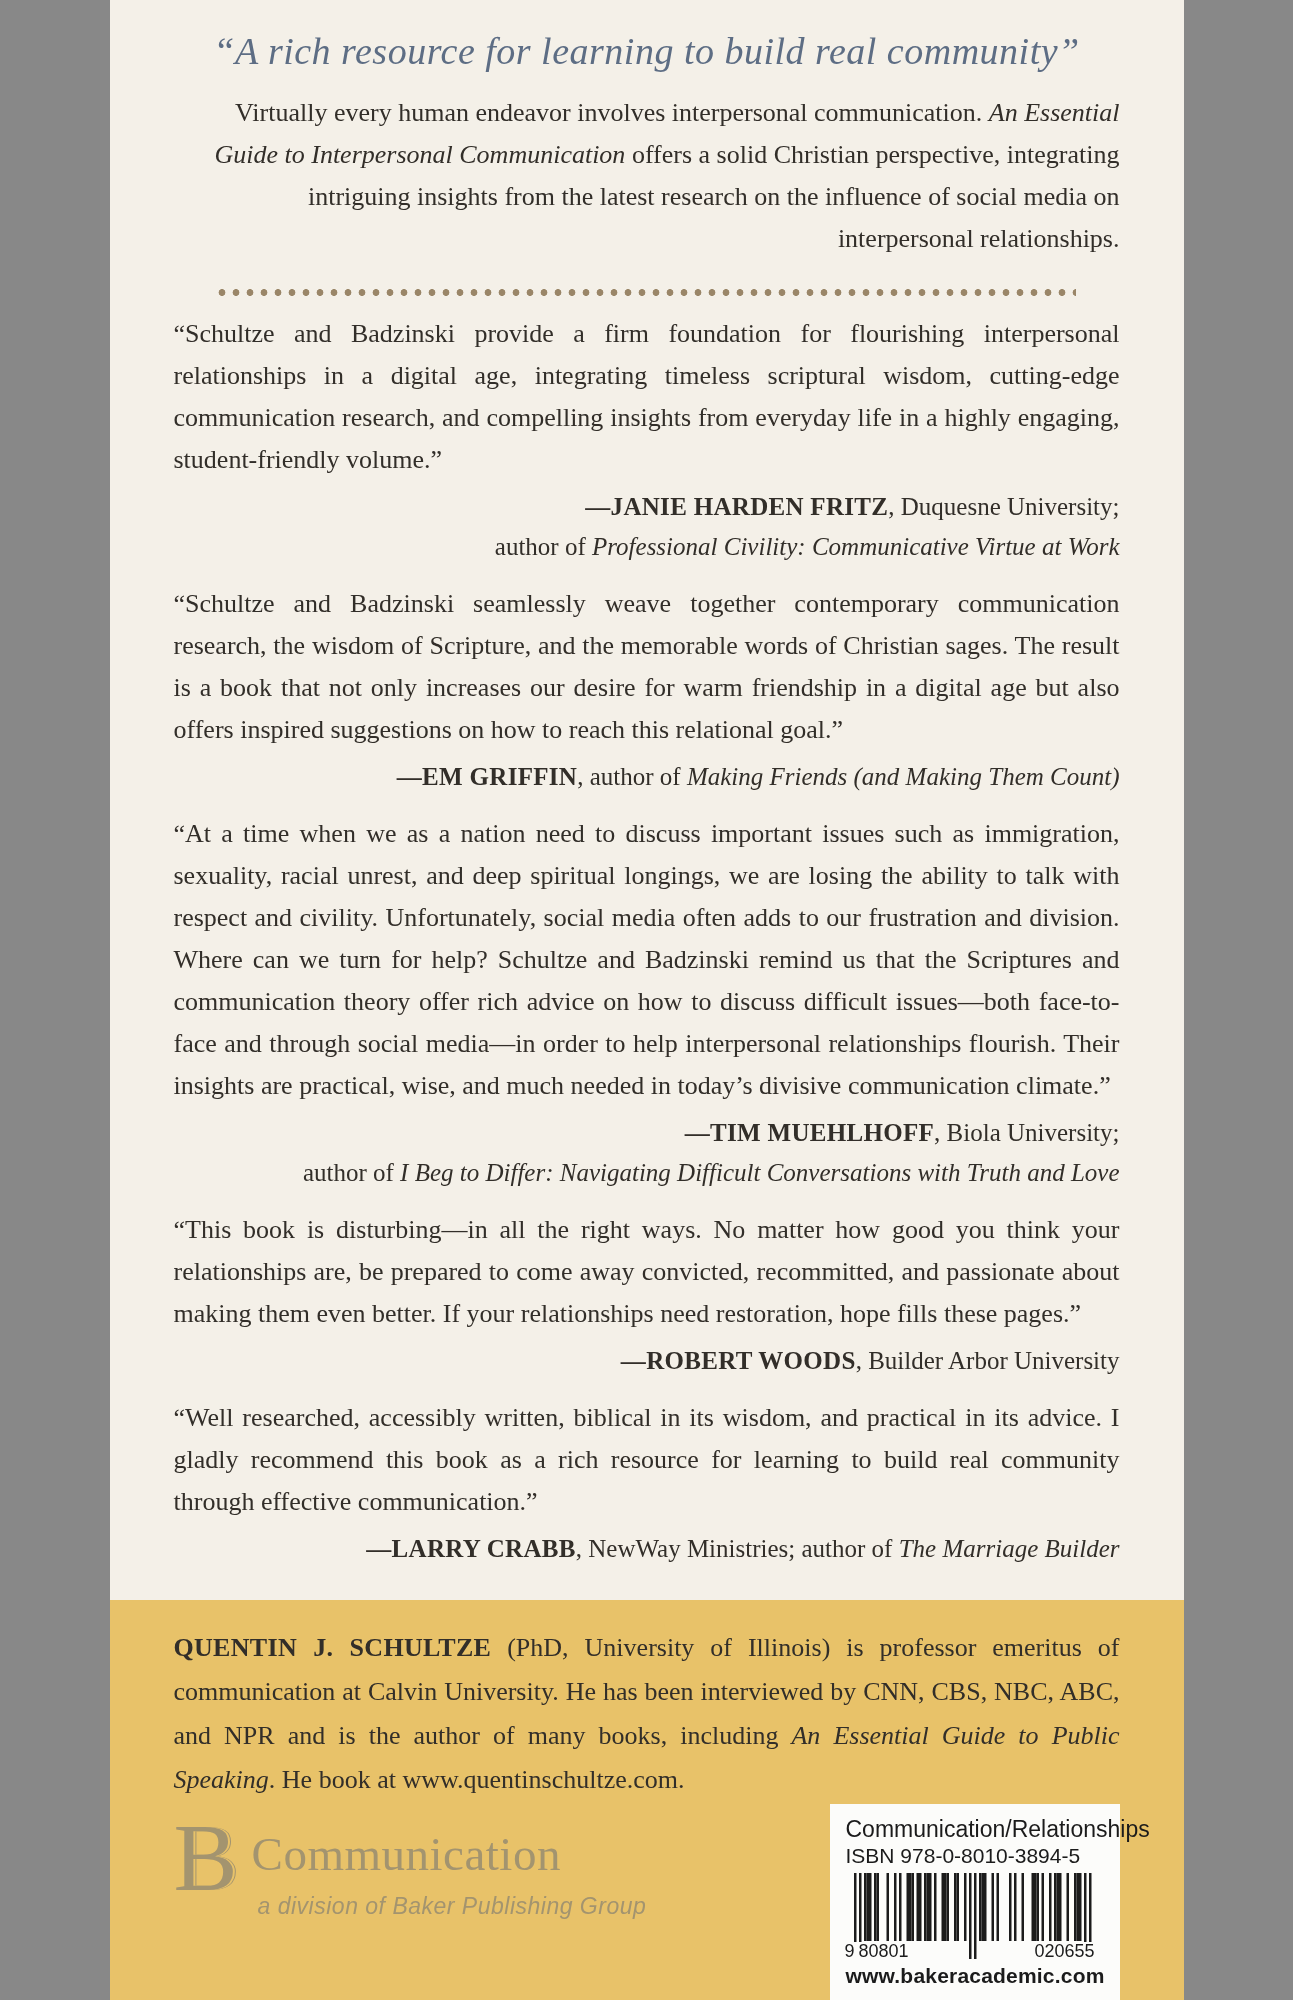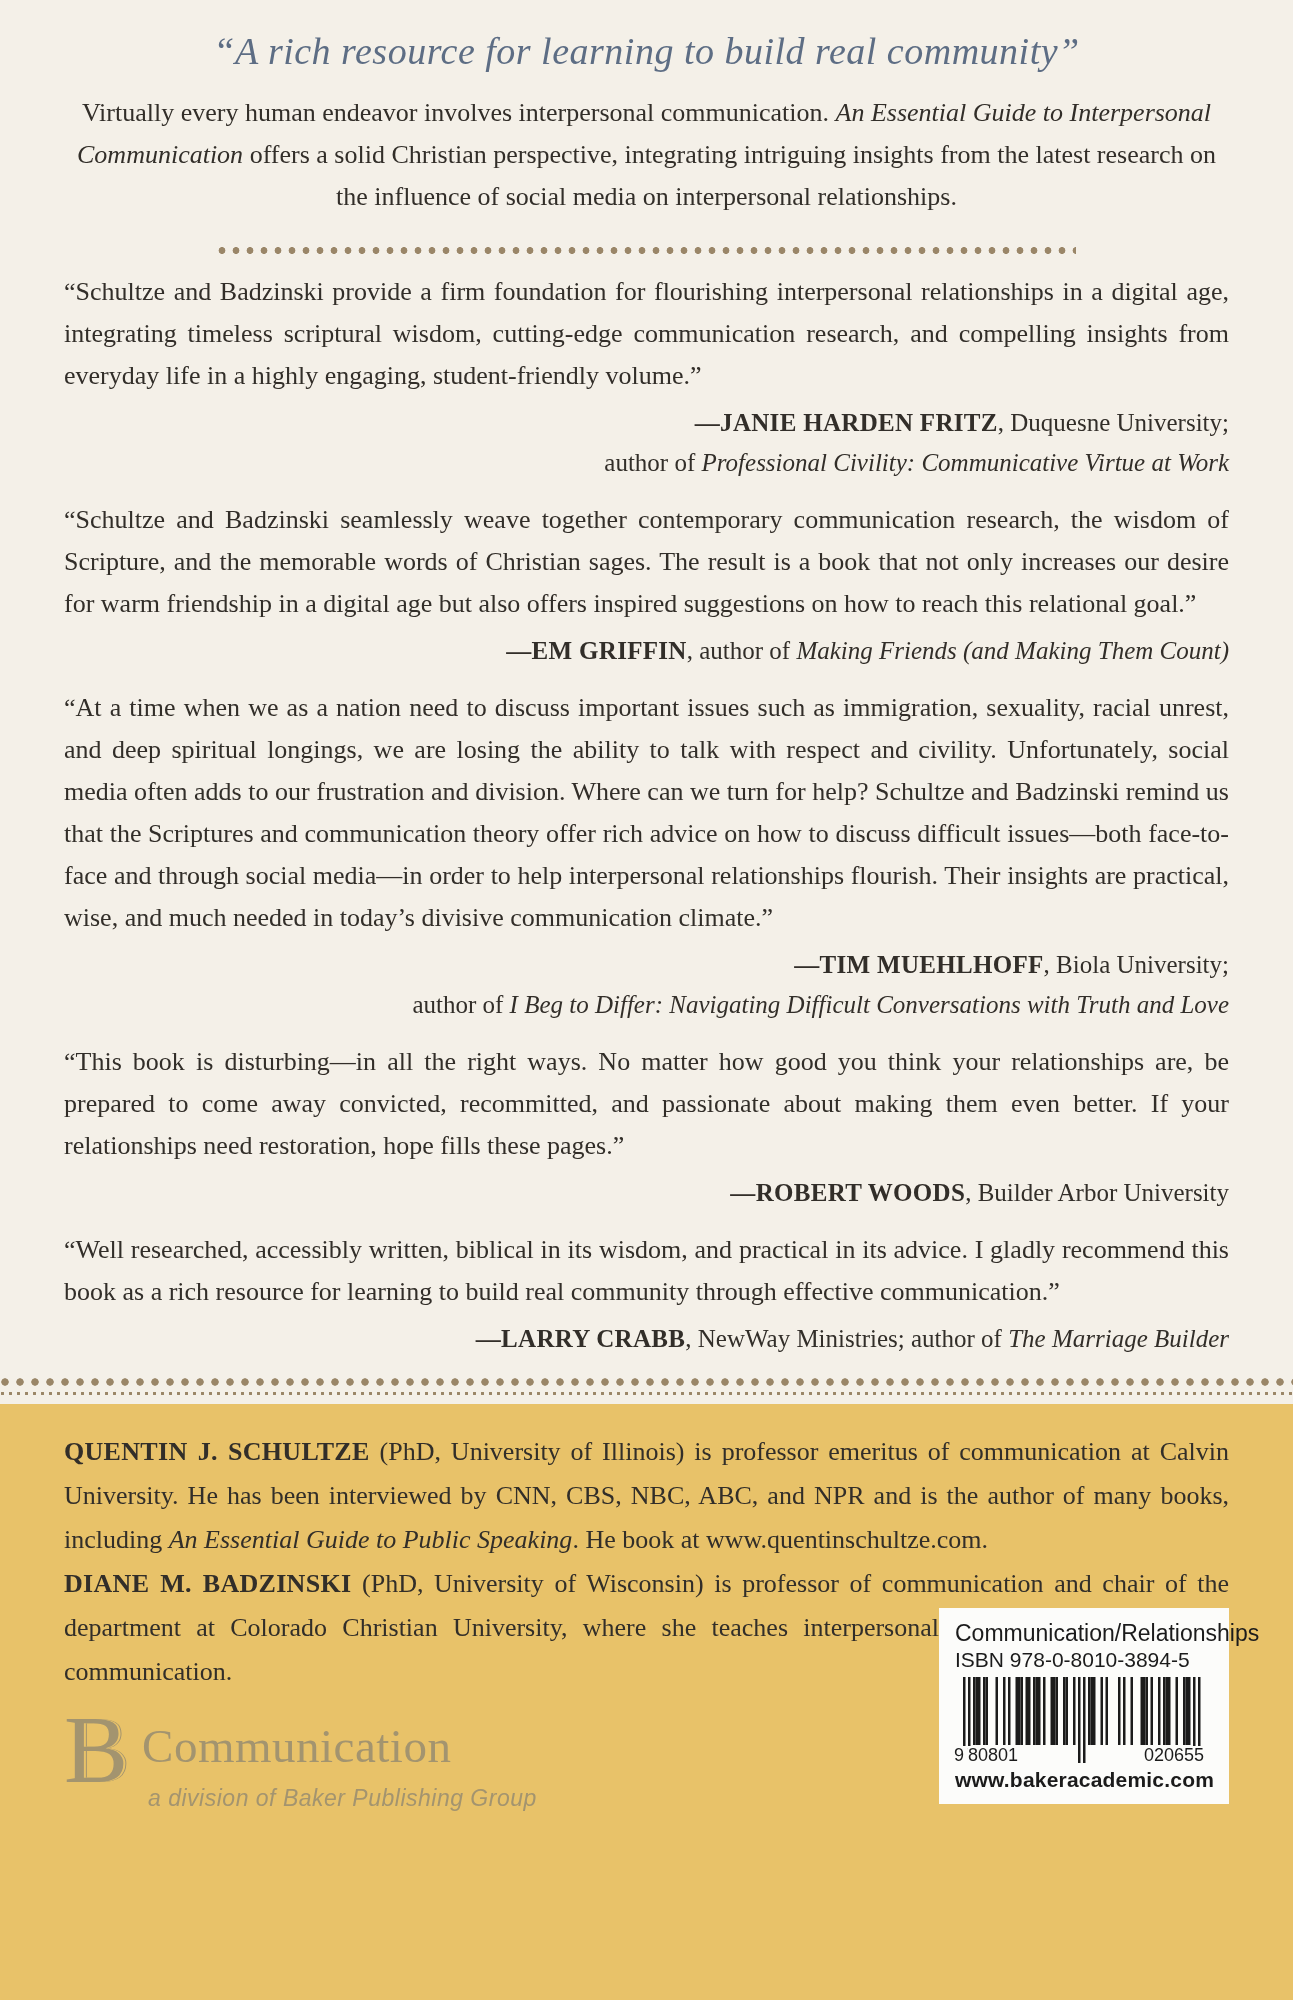--- a/index.html
+++ b/index.html
@@ -3,29 +3,29 @@
 <meta charset="utf-8">
 <style>
   :root{
     --bg:#f4f0e8; --ink:#322e29; --slate:#5d6d84; --dot:#9a8668;
     --gold:#e8c269; --logo:#a3946f; --bc-bg:#fcfcfa; --bc-ink:#1b1b1b;
   }
   *{margin:0;padding:0;box-sizing:border-box;}
   html,body{background:#888;}
   body{font-family:"Liberation Serif","DejaVu Serif",serif;}
   .cover{
-    width:1293px;height:2000px;margin:0 auto;background:var(--bg);
+    width:1074px;height:2000px;margin:0 auto;background:var(--bg);
     display:flex;flex-direction:column;overflow:hidden;color:var(--ink);
   }
   .main{padding:26px 64px 0;flex:0 0 auto;}
   .headline{
     font-size:38px;font-weight:400;font-style:italic;color:var(--slate);
     text-align:center;line-height:50px;margin-bottom:16px;letter-spacing:.5px;
   }
-  .intro{font-size:26px;line-height:42px;text-align:center;}
+  .intro{font-size:26px;line-height:42px;text-align:right;}
   .divider-short{
     width:858px;height:9px;margin:28px auto 0;
     background:radial-gradient(circle at 4px 4.5px, var(--dot) 3.1px, rgba(0,0,0,0) 3.7px);
     background-size:14px 9px;background-repeat:repeat-x;
   }
   .quote{font-size:26px;line-height:42px;text-align:justify;margin-top:16px;}
   .attribution{font-size:25px;line-height:40px;text-align:right;margin-top:6px;}
   .it{font-style:italic;}
   .bd{font-weight:bold;letter-spacing:.3px;}
   .divider-full{
@@ -173,21 +173,20 @@
         </svg>
       <div class="bc-digits">
         <span class="bc-digit-lead">9</span>
         <span>780801</span>
         <span>020655</span>
       </div>
       <div class="bc-site">www.bakeracademic.com</div>
     </div>
 
     <p class="bio-p"><span class="bd">QUENTIN J. SCHULTZE</span><span> (PhD, University of Illinois) is professor emeritus of communication at Calvin University. He has been interviewed by CNN, CBS, NBC, ABC, and NPR and is the author of many books, including </span><span class="it">An Essential Guide to Public Speaking</span><span>. He book at www.quentinschultze.com.</span></p>
-    <p class="bio-p"><span class="bd">DIANE M. BADZINSKI</span><span> (PhD, University of Wisconsin) is professor of communication and chair of the department at Colorado Christian University, where she teaches interpersonal communication.</span></p>
 
     <div class="logo-row">
       <div class="logo-mark">B</div>
       <div class="logo-col">
         <div class="logo-name">Communication</div>
         <div class="logo-tagline">a division of Baker Publishing Group</div>
       </div>
     </div>
 
   </div>

